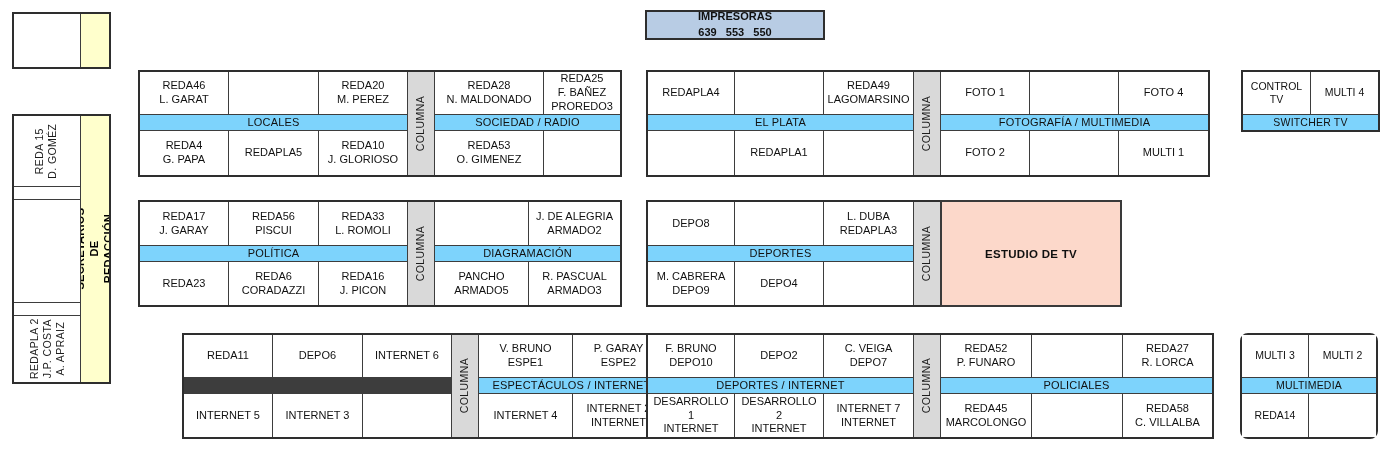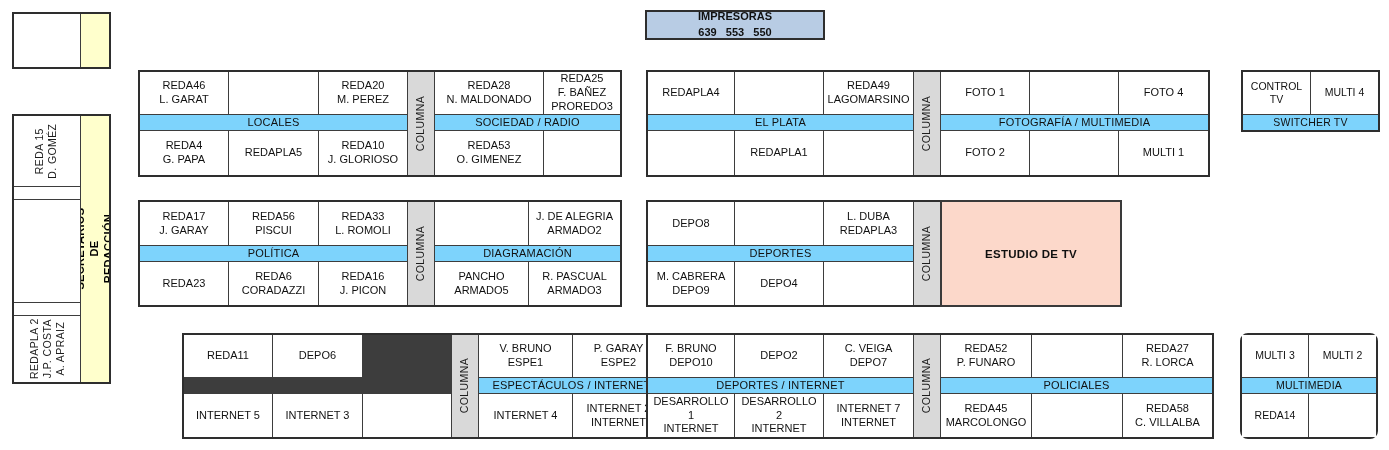--- a/index.html
+++ b/index.html
@@ -161,20 +161,21 @@
 DEPO9</div>
     <div class="cell" style="grid-area:3/2">DEPO4</div>
     <div class="cell" style="grid-area:3/3"></div>
   </div>
 
   <div class="estudio" style="left:940px;top:200px;width:182px;height:107px;">ESTUDIO DE TV</div>
 
   <div class="tbl" style="left:138px;top:333px;grid-template-columns:88px 89px 88px 26px 93px 91px;grid-template-rows:42px 15px 43px;margin-left:44px;">
     <div class="cell" style="grid-area:1/1">REDA11</div>
     <div class="cell" style="grid-area:1/2">DEPO6</div>
+    <div class="cell" style="grid-area:1/3">INTERNET 6</div>
     <div class="cell colstrip" style="grid-area:1/4/4/5">
       <span class="vtext">COLUMNA</span>
     </div>
     <div class="cell" style="grid-area:1/5">V. BRUNO
 ESPE1</div>
     <div class="cell" style="grid-area:1/6">P. GARAY
 ESPE2</div>
     <div class="cell hdr" style="grid-area:2/5/3/7">ESPECTÁCULOS / INTERNET</div>
     <div class="cell" style="grid-area:3/1">INTERNET 5</div>
     <div class="cell" style="grid-area:3/2">INTERNET 3</div>

